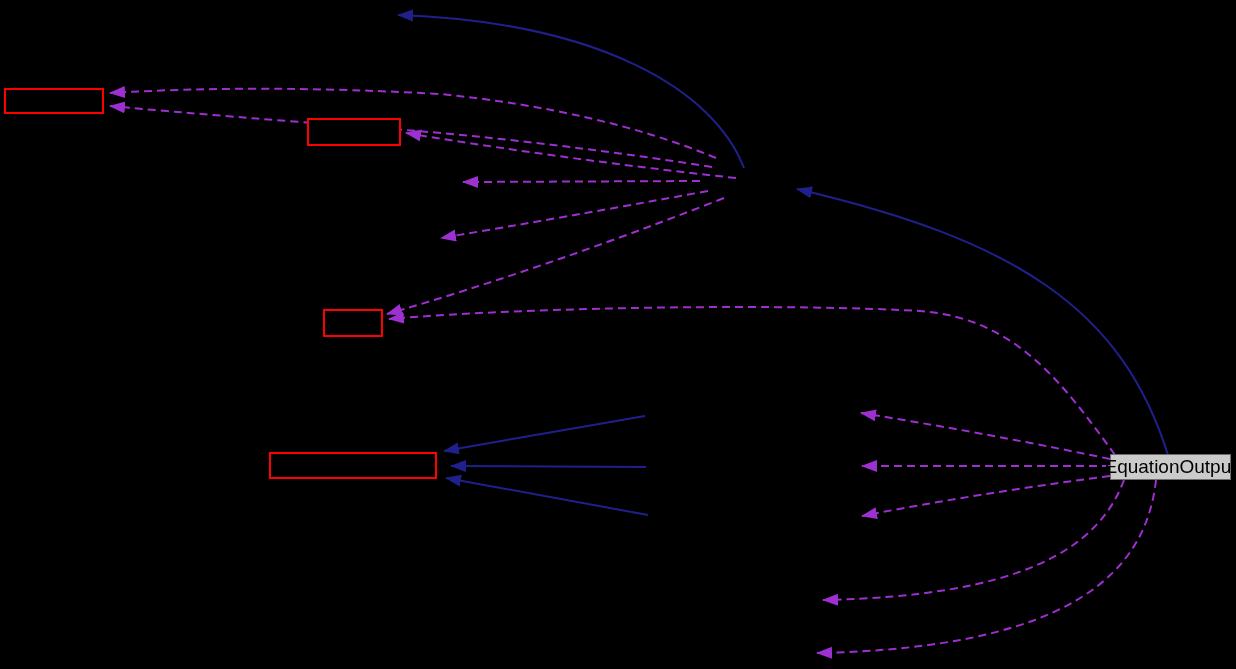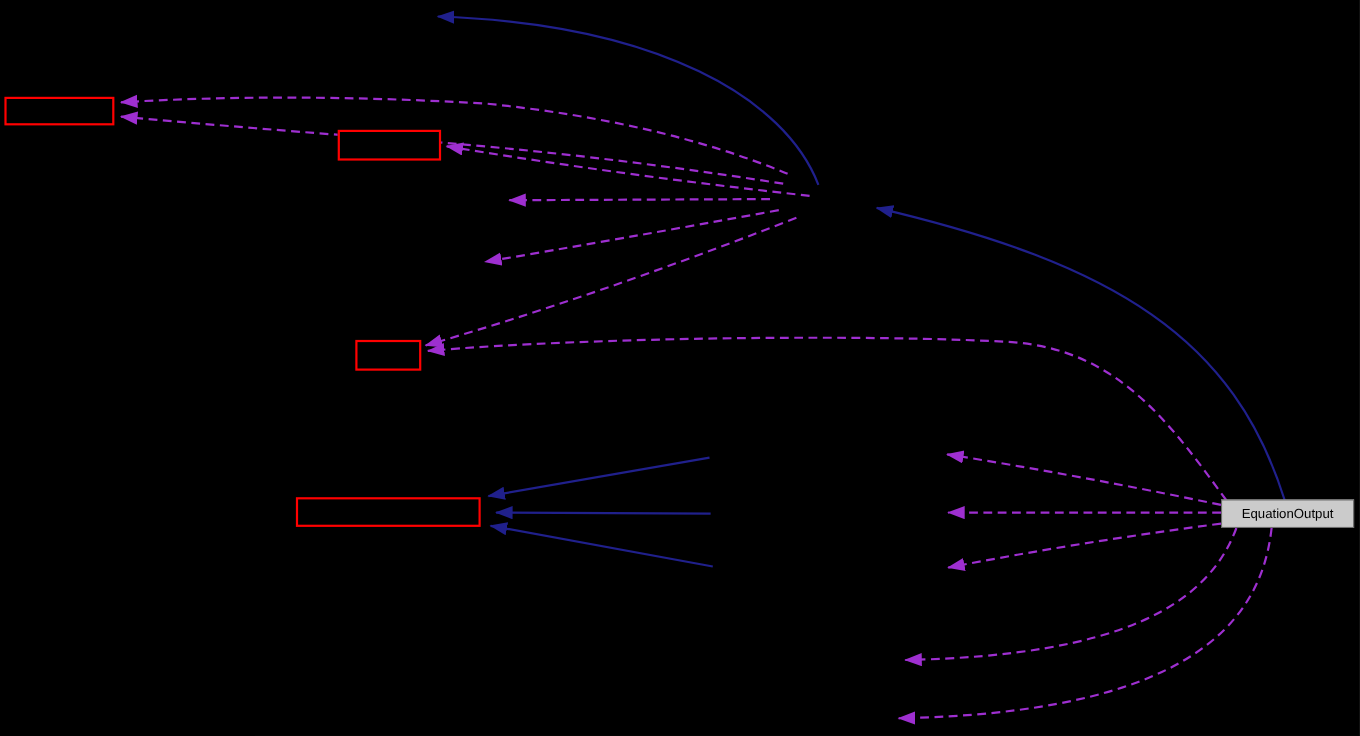--- a/index.html
+++ b/index.html
@@ -25,21 +25,21 @@
     position:absolute;
     box-sizing:border-box;
     z-index:2;
     background:var(--node-fill);
     border:2px solid var(--node-border);
   }
   .node.hl{
     background:var(--hl-fill);
     border:1px solid var(--hl-border);
     color:var(--hl-text);
-    font-size:12px;
+    font-size:19px;
     text-align:center;
     display:flex;align-items:center;justify-content:center;
     white-space:nowrap;
   }
   .n1{left:4px;top:88px;width:100px;height:26px;}
   .n2{left:307px;top:118px;width:94px;height:28px;}
   .n3{left:323px;top:309px;width:60px;height:28px;}
   .n4{left:269px;top:452px;width:168px;height:27px;}
   .n5{left:1110px;top:454px;width:121px;height:26px;}
 </style>

